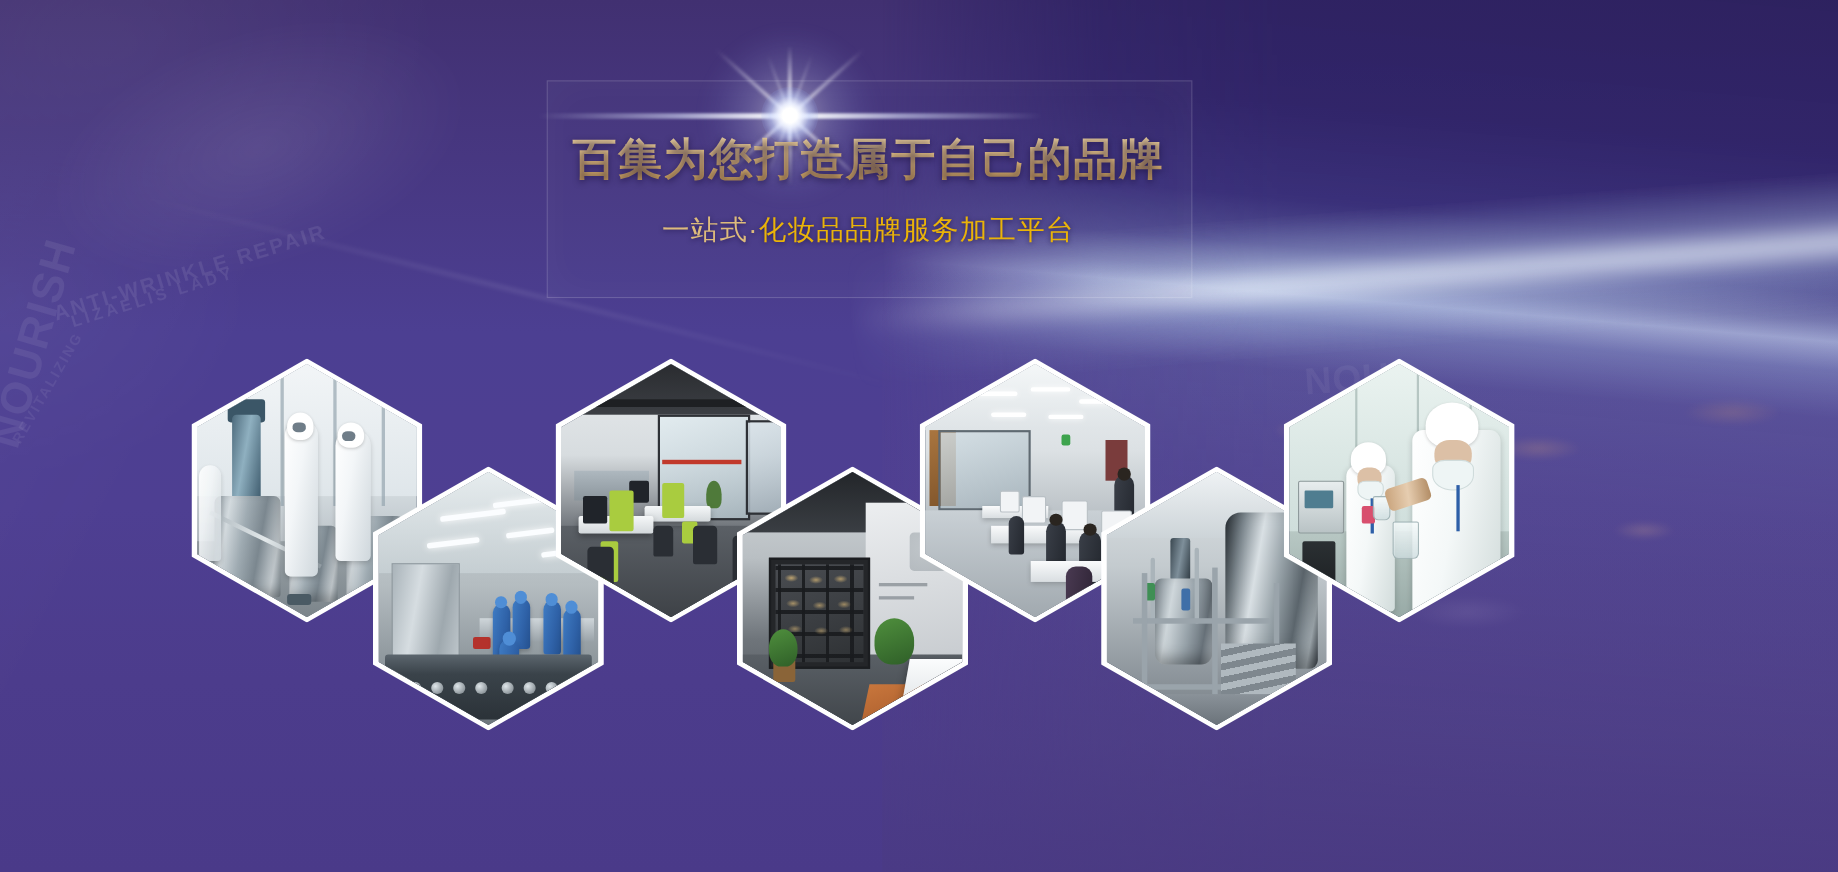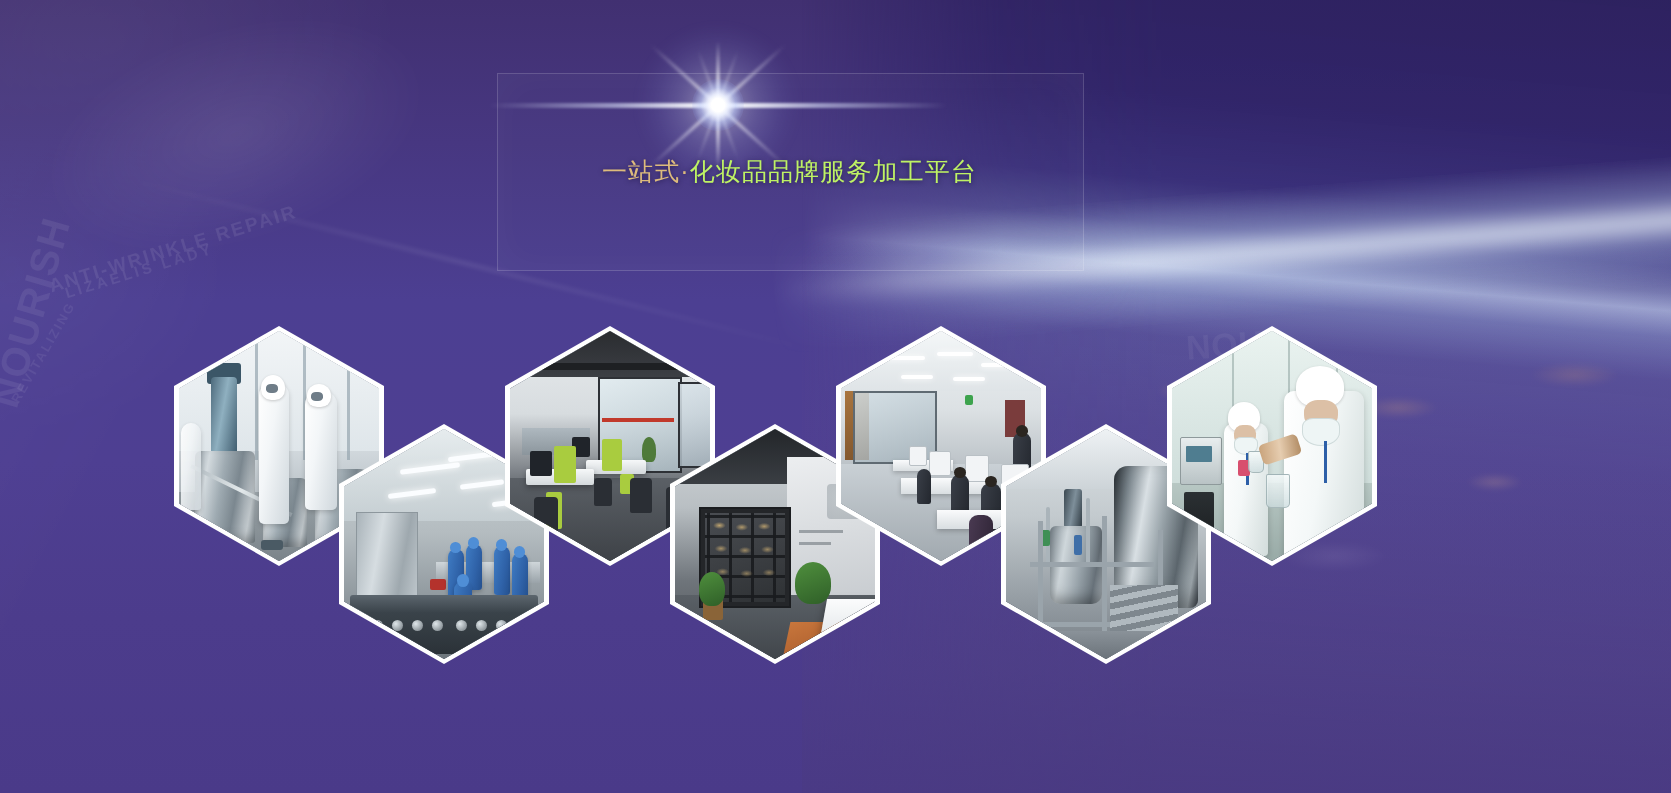--- a/index.html
+++ b/index.html
@@ -191,21 +191,21 @@
     -webkit-text-fill-color:transparent;
     text-shadow:0 2px 6px rgba(20,10,50,.55);
     white-space:nowrap;margin:0;
   }
   #sub-title{
     font-size:25px;font-weight:500;letter-spacing:.045em;
     white-space:nowrap;margin:0;
     text-shadow:0 1px 5px rgba(20,10,50,.6);
   }
   #sub-gold{color:#ddbb7c;}
-  #sub-white{color:#bef264;}
+  #sub-white{color:#eab308;}
 
   
   .hex{
     position:absolute;width:210px;height:240px;
     -webkit-clip-path:polygon(50% 0%,100% 25%,100% 75%,50% 100%,0% 75%,0% 25%);
     clip-path:polygon(50% 0%,100% 25%,100% 75%,50% 100%,0% 75%,0% 25%);
     background:#ffffff;
     filter:drop-shadow(0 0 7px rgba(190,200,255,.45));
   }
   .hex .inner{
@@ -477,20 +477,21 @@
     <div class="ray-h"></div>
     <div class="ray-v"></div>
     <div class="ray-d1"></div>
     <div class="ray-d2"></div>
     <div class="ray-s1"></div>
     <div class="ray-s2"></div>
     <div class="core"></div>
   </div>
 
   <div id="headline-text">
+    <h1 id="main-title">百集为您打造属于自己的品牌</h1>
     <h2 id="sub-title">
       <span id="sub-gold">一站式·</span><span id="sub-white">化妆品品牌服务加工平台</span>
     </h2>
   </div>
 
   <div class="hex hex-up" id="hex-1">
     <div class="inner">
       <div class="scene" id="s1">
         <div class="wall"></div>
         <div class="mullion m1"></div>

